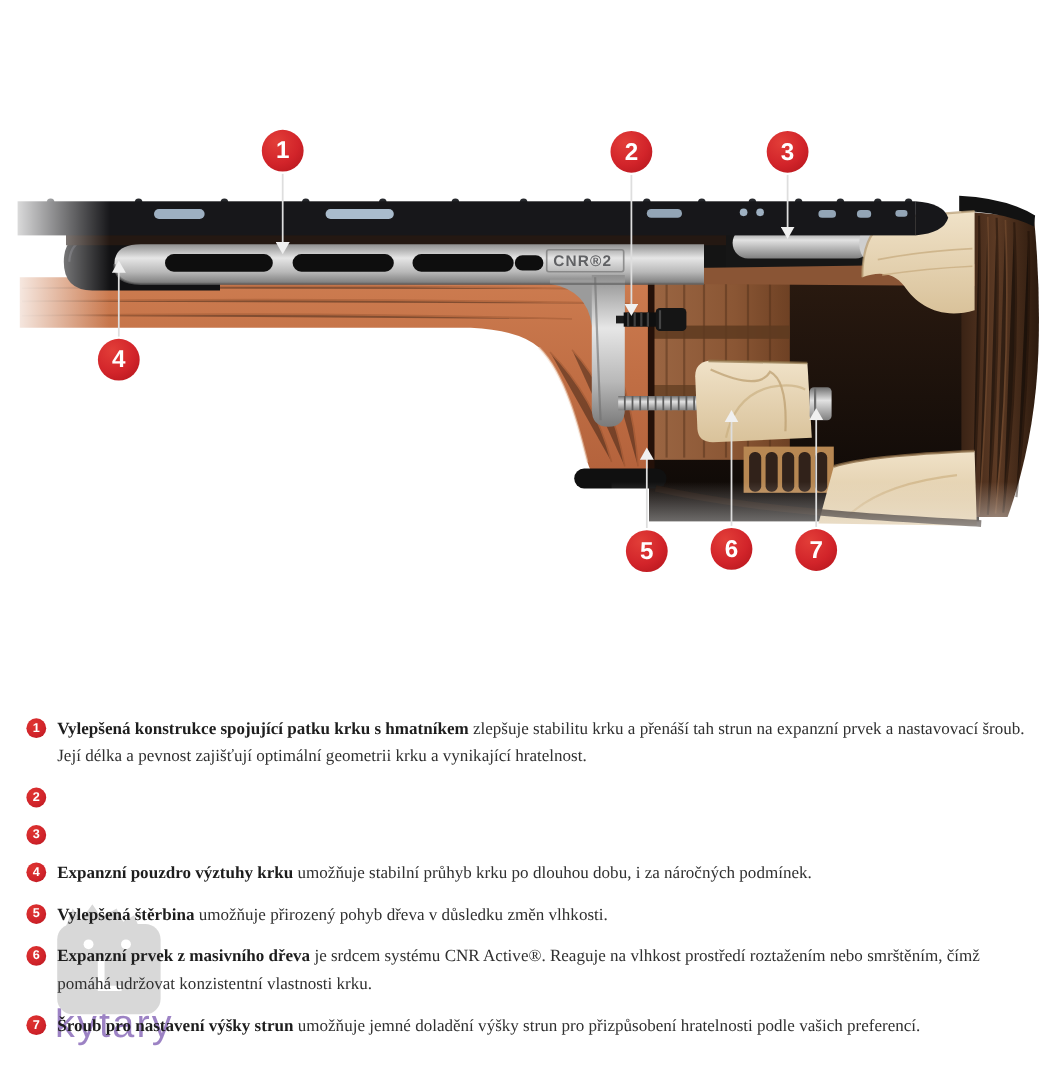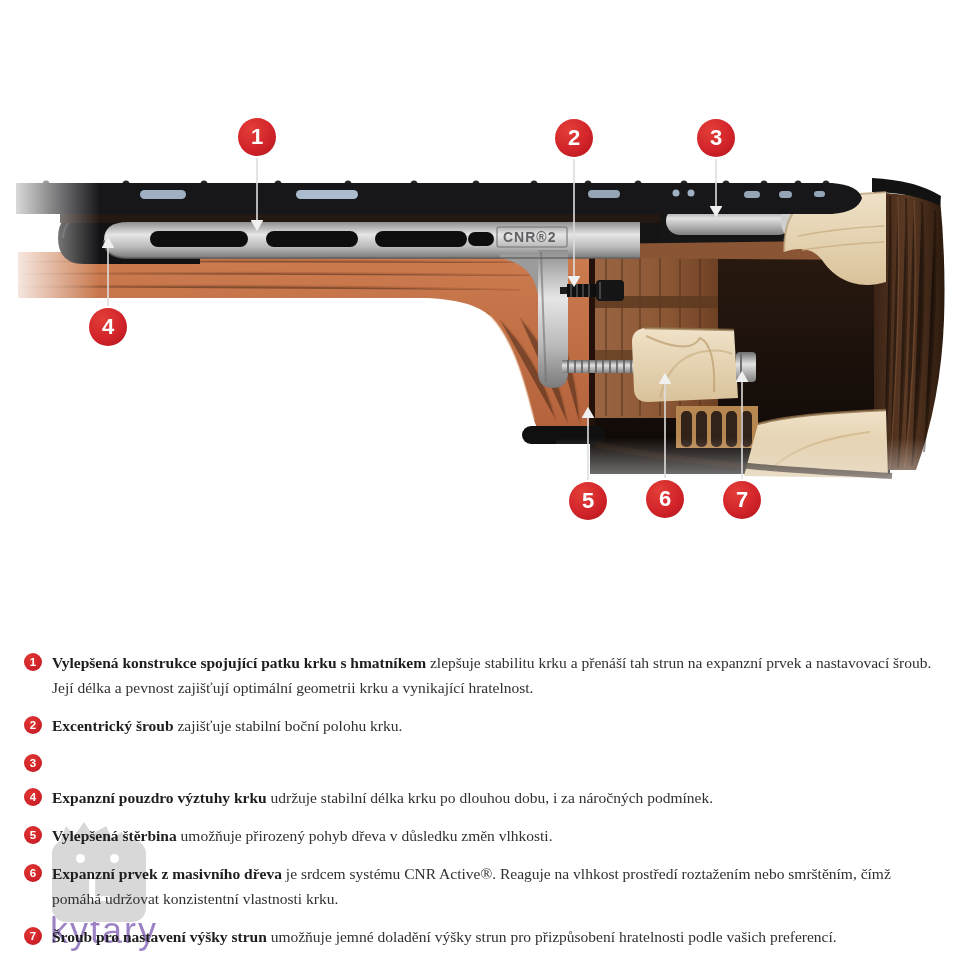--- a/index.html
+++ b/index.html
@@ -311,28 +311,27 @@
   <div class="wm-brand">kytary</div>
 </div>
 
 <div class="legend">
   <div class="legend-item">
     <div class="legend-bullet">1</div>
     <div class="legend-text"><b>Vylepšená konstrukce spojující patku krku s hmatníkem</b><span> zlepšuje stabilitu krku a přenáší tah strun na expanzní prvek a nastavovací šroub. Její délka a pevnost zajišťují optimální geometrii krku a vynikající hratelnost.</span></div>
   </div>
   <div class="legend-item">
     <div class="legend-bullet">2</div>
-    <div class="legend-text"><b>Excentrický šroub</b><span> zajišťuje stabilní boční polohu krku.</span></div>
   </div>
   <div class="legend-item">
     <div class="legend-bullet">3</div>
   </div>
   <div class="legend-item">
     <div class="legend-bullet">4</div>
-    <div class="legend-text"><b>Expanzní pouzdro výztuhy krku</b><span> udržuje stabilní délka krku po dlouhou dobu, i za náročných podmínek.</span></div>
+    <div class="legend-text"><b>Expanzní pouzdro výztuhy krku</b><span> umožňuje stabilní průhyb krku po dlouhou dobu, i za náročných podmínek.</span></div>
   </div>
   <div class="legend-item">
     <div class="legend-bullet">5</div>
     <div class="legend-text"><b>Vylepšená štěrbina</b><span> umožňuje přirozený pohyb dřeva v důsledku změn vlhkosti.</span></div>
   </div>
   <div class="legend-item">
     <div class="legend-bullet">6</div>
     <div class="legend-text"><b>Expanzní prvek z masivního dřeva</b><span> je srdcem systému CNR Active®. Reaguje na vlhkost prostředí roztažením nebo smrštěním, čímž pomáhá udržovat konzistentní vlastnosti krku.</span></div>
   </div>
   <div class="legend-item">

